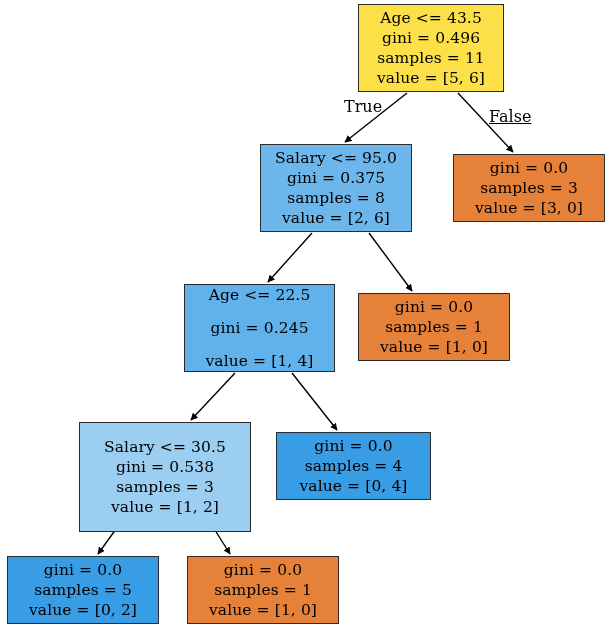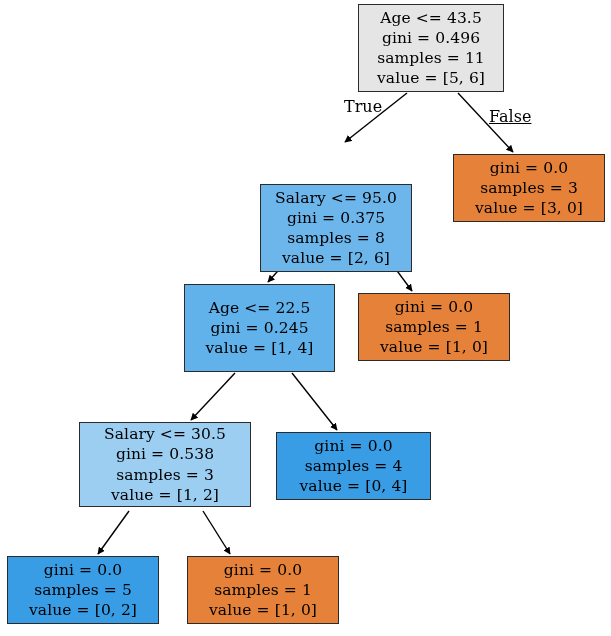--- a/index.html
+++ b/index.html
@@ -65,48 +65,48 @@
         <line x1="312" y1="233" x2="268" y2="282" stroke="#000000" stroke-width="1.4" marker-end="url(#arrow)"></line>
         <line x1="369" y1="233" x2="412" y2="291" stroke="#000000" stroke-width="1.4" marker-end="url(#arrow)"></line>
         <line x1="235" y1="373" x2="191" y2="420" stroke="#000000" stroke-width="1.4" marker-end="url(#arrow)"></line>
         <line x1="292" y1="373" x2="337" y2="430" stroke="#000000" stroke-width="1.4" marker-end="url(#arrow)"></line>
         <line x1="129" y1="511" x2="98" y2="554" stroke="#000000" stroke-width="1.4" marker-end="url(#arrow)"></line>
         <line x1="203" y1="511" x2="230" y2="554" stroke="#000000" stroke-width="1.4" marker-end="url(#arrow)"></line>
       </g>
   </svg>
 
   <div id="nodes-layer">
-      <div class="node" style="left: 358px; top: 4px; width: 146px; height: 88px; background: #e5e5e5;">
+      <div class="node" style="left: 358px; top: 4px; width: 146px; height: 88px; background: #fde047;">
         <span class="line">Age &lt;= 43.5</span>
         <span class="line">gini = 0.496</span>
         <span class="line">samples = 11</span>
         <span class="line">value = [5, 6]</span>
       </div>
-      <div class="node" style="left: 260px; top: 144px; width: 152px; height: 88px; background: rgb(108, 182, 236); margin-top: 40px;">
+      <div class="node" style="left: 260px; top: 144px; width: 152px; height: 88px; background: rgb(108, 182, 236);">
         <span class="line">Salary &lt;= 95.0</span>
         <span class="line">gini = 0.375</span>
         <span class="line">samples = 8</span>
         <span class="line">value = [2, 6]</span>
       </div>
       <div class="node" style="left: 453px; top: 154px; width: 152px; height: 68px; background: rgb(229, 129, 57);">
         <span class="line">gini = 0.0</span>
         <span class="line">samples = 3</span>
         <span class="line">value = [3, 0]</span>
       </div>
-      <div class="node" style="left: 184px; top: 284px; width: 151px; height: 88px; background: rgb(97, 177, 234);">
+      <div class="node" style="left: 184px; top: 284px; width: 151px; height: 88px; background: rgb(97, 177, 234); justify-content: space-between;">
         <span class="line">Age &lt;= 22.5</span>
         <span class="line">gini = 0.245</span>
         <span class="line">value = [1, 4]</span>
       </div>
       <div class="node" style="left: 358px; top: 293px; width: 152px; height: 68px; background: rgb(229, 129, 57);">
         <span class="line">gini = 0.0</span>
         <span class="line">samples = 1</span>
         <span class="line">value = [1, 0]</span>
       </div>
-      <div class="node" style="left: 79px; top: 422px; width: 172px; height: 85px; background: rgb(156, 206, 242);">
+      <div class="node" style="left: 79px; top: 422px; width: 172px; height: 110px; background: rgb(156, 206, 242);">
         <span class="line">Salary &lt;= 30.5</span>
         <span class="line">gini = 0.538</span>
         <span class="line">samples = 3</span>
         <span class="line">value = [1, 2]</span>
       </div>
       <div class="node" style="left: 276px; top: 432px; width: 155px; height: 68px; background: rgb(57, 157, 229);">
         <span class="line">gini = 0.0</span>
         <span class="line">samples = 4</span>
         <span class="line">value = [0, 4]</span>
       </div>

